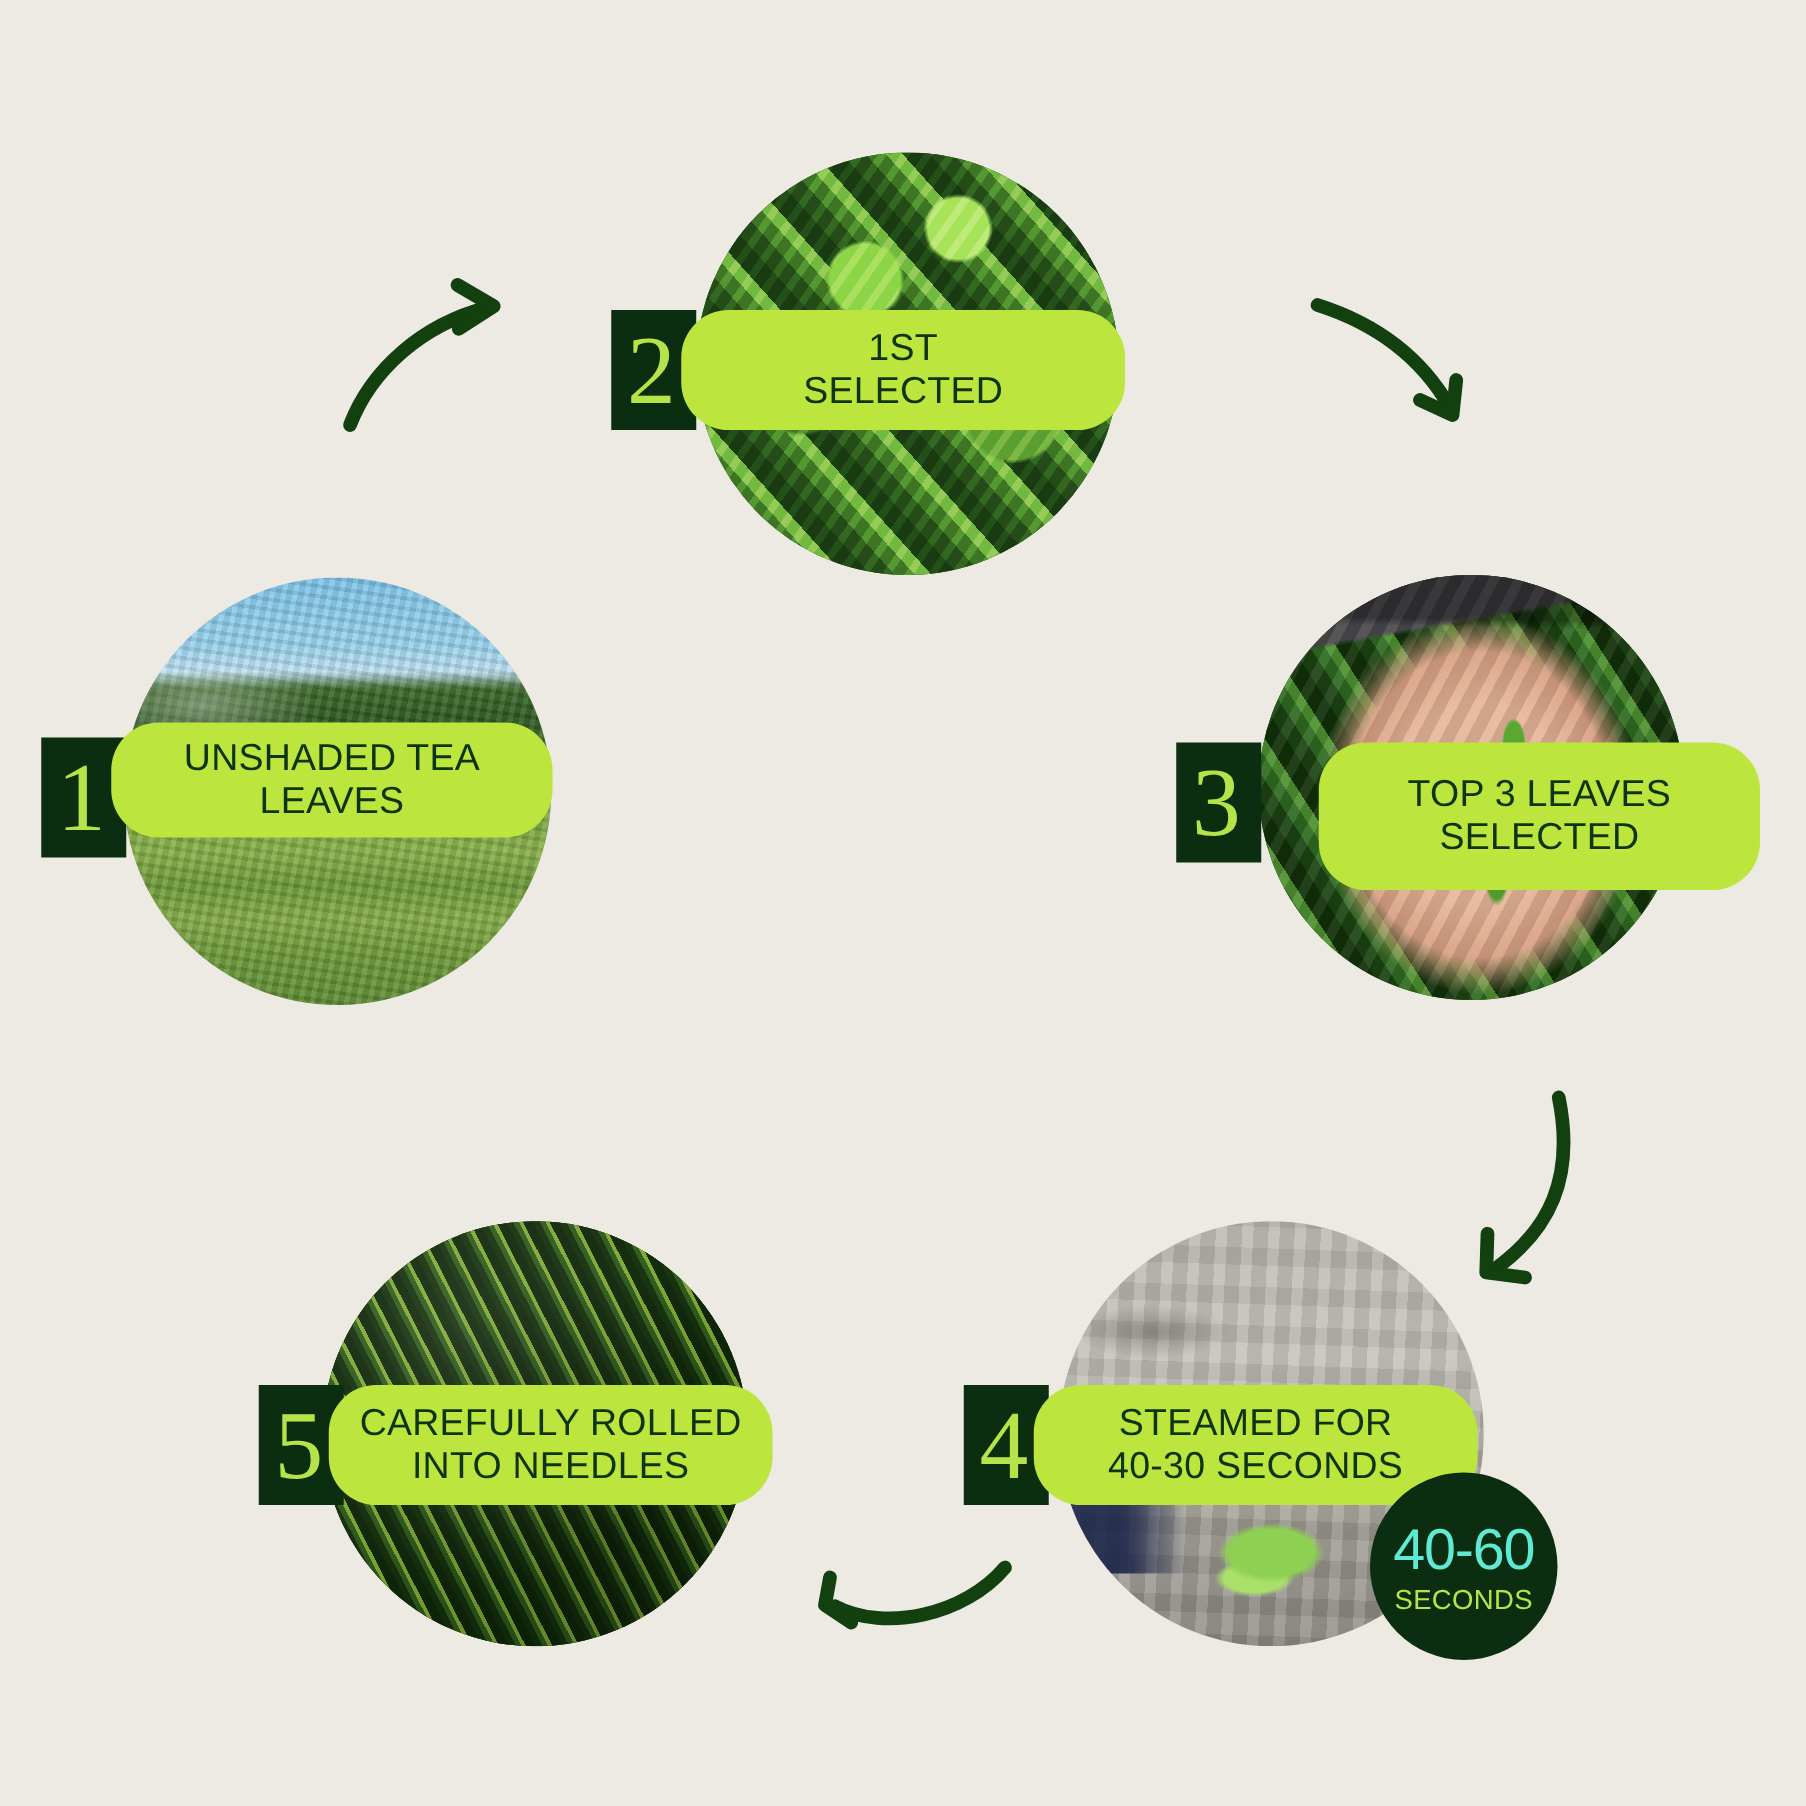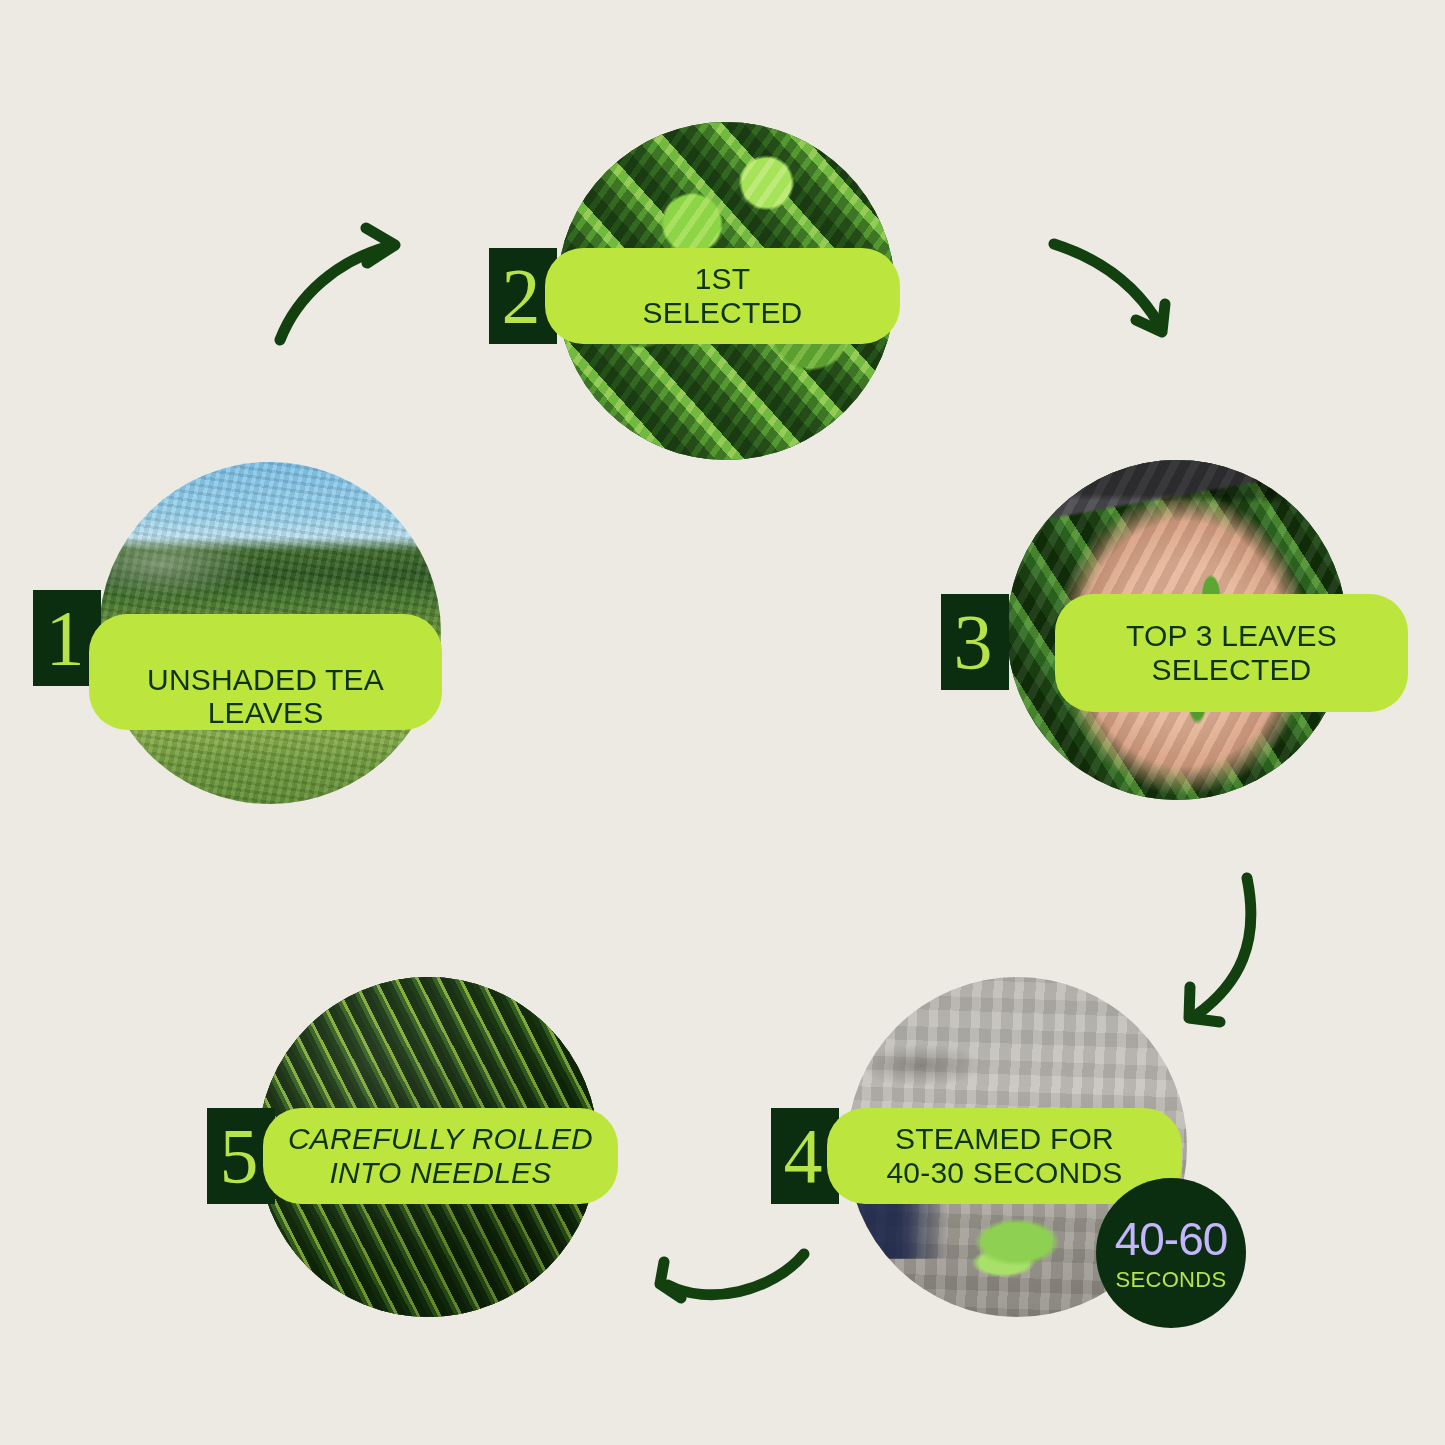--- a/index.html
+++ b/index.html
@@ -151,21 +151,21 @@
   #badge{
     position:absolute;
     left:1096px;top:1178px;
     width:150px;height:150px;
     border-radius:50%;
     background:#0b2d10;
     display:flex;flex-direction:column;
     align-items:center;justify-content:center;
     z-index:6;
   }
-  #badge .b1{color:#c4b5fd;font-size:46px;line-height:1;letter-spacing:-1px;}
+  #badge .b1{color:#5eead4;font-size:46px;line-height:1;letter-spacing:-1px;}
   #badge .b2{color:#b6e34a;font-size:22px;line-height:1;margin-top:7px;letter-spacing:.3px;}
 
   .arrow{position:absolute;z-index:1;}
 </style>
 </head>
 <body>
 
 <div id="canvas">
 
   <div class="step">
@@ -181,21 +181,21 @@
     </div>
   </div>
 
   <div class="step">
     <div class="photo" style="left:99px;top:462px;width:342px;height:342px;">
       <div class="img img-field"></div>
     </div>
     <div class="numbox" style="left:33px;top:590px;width:68px;height:96px;">
       <span>1</span>
     </div>
-    <div class="band" style="left:89px;top:614px;width:353px;height:116px;align-items:flex-end;">
+    <div class="band" style="left:89px;top:578px;width:353px;height:92px;">
       <div class="band-text">UNSHADED TEA
 LEAVES</div>
     </div>
   </div>
 
   <div class="step">
     <div class="photo" style="left:1007px;top:460px;width:340px;height:340px;">
       <div class="img img-hand"></div>
     </div>
     <div class="numbox" style="left:941px;top:594px;width:68px;height:96px;">
@@ -224,21 +224,21 @@
     </div>
   </div>
 
   <div class="step">
     <div class="photo" style="left:258px;top:977px;width:340px;height:340px;">
       <div class="img img-needles"></div>
     </div>
     <div class="numbox" style="left:207px;top:1108px;width:68px;height:96px;">
       <span>5</span>
     </div>
-    <div class="band" style="left:263px;top:1108px;width:355px;height:96px;font-style:italic;">
+    <div class="band" style="left:263px;top:1108px;width:355px;height:96px;">
       <div class="band-text">CAREFULLY ROLLED
 INTO NEEDLES</div>
     </div>
   </div>
 
 
   <svg class="arrow" style="left:262px;top:218px;" width="170" height="135" viewBox="0 0 170 135">
     <path d="M18 122 C35 78 75 42 128 28" fill="none" stroke="#12400f" stroke-width="11" stroke-linecap="round"></path>
     <path d="M104 10 L133 27 L105 45" fill="none" stroke="#12400f" stroke-width="11" stroke-linecap="round" stroke-linejoin="round"></path>
   </svg>

